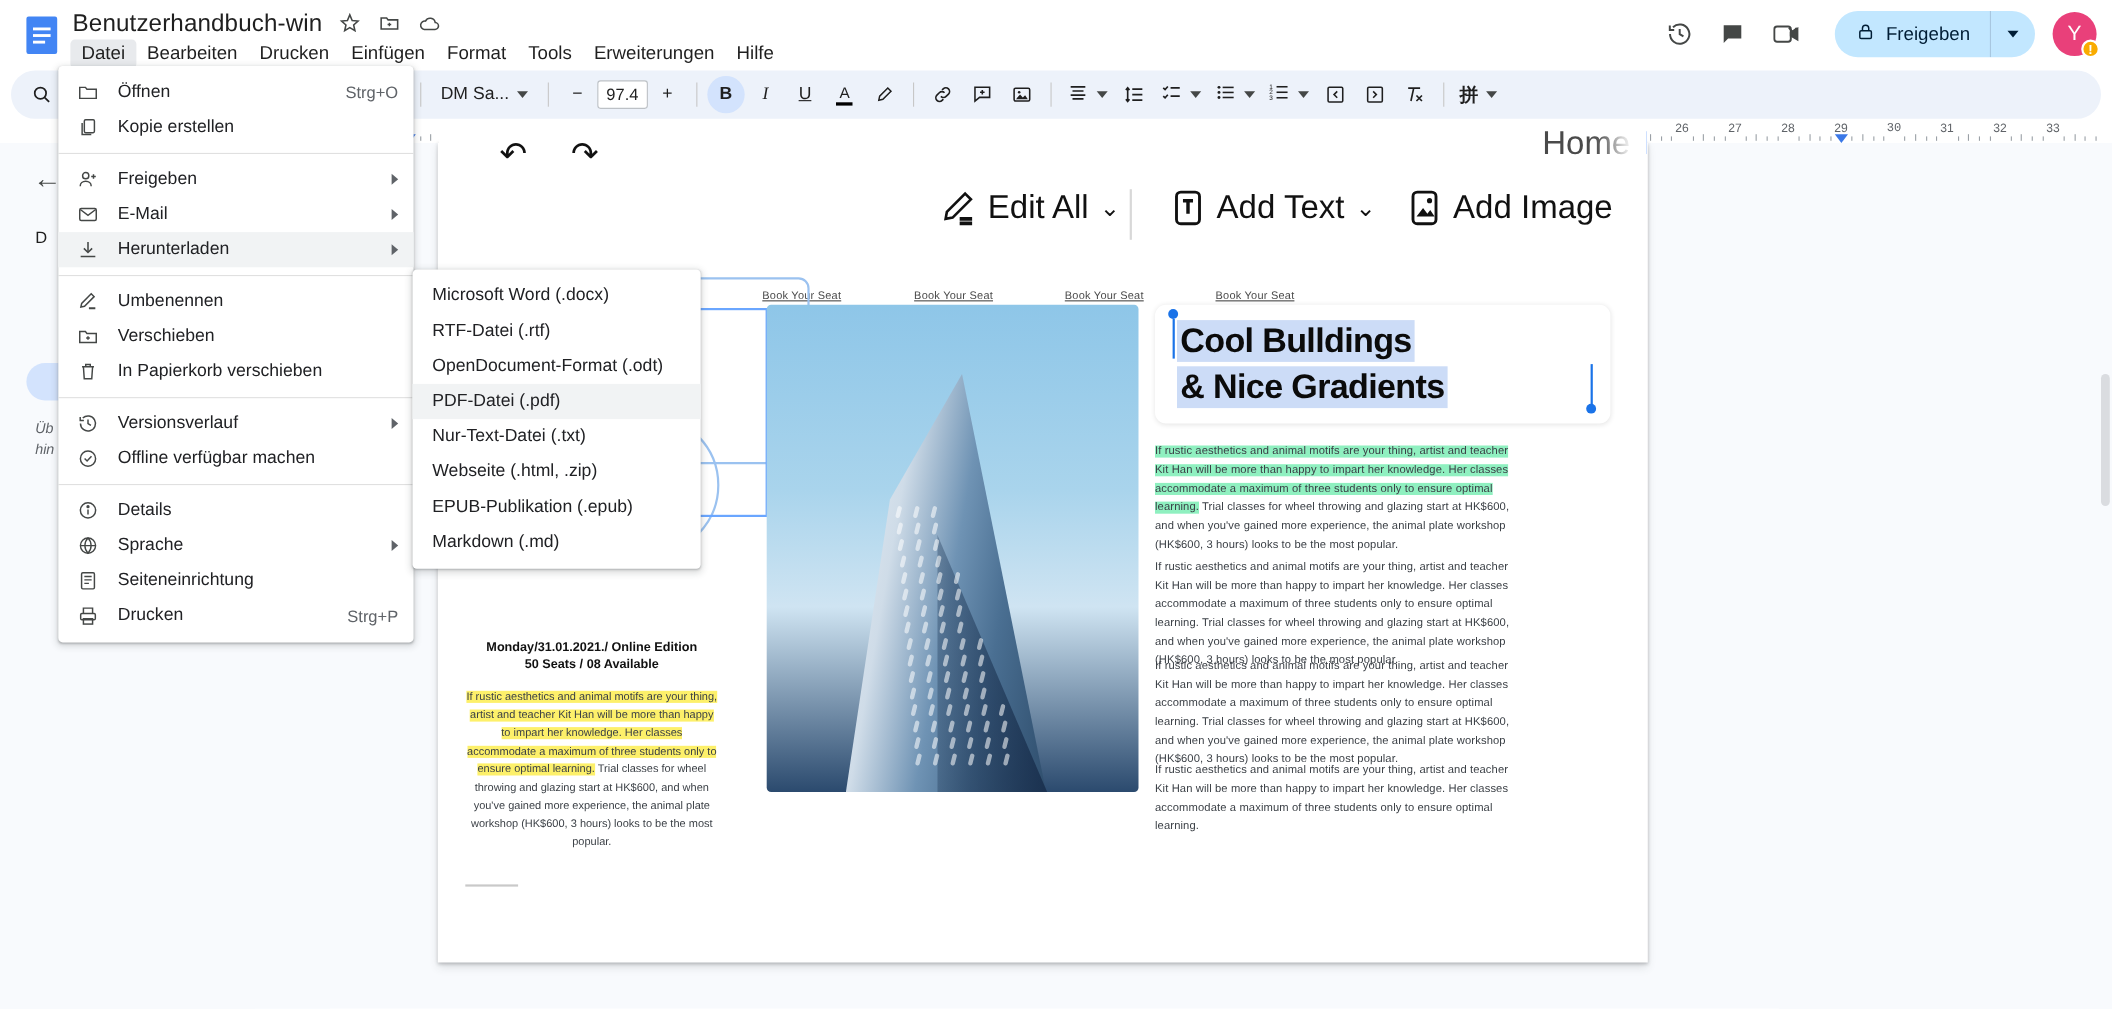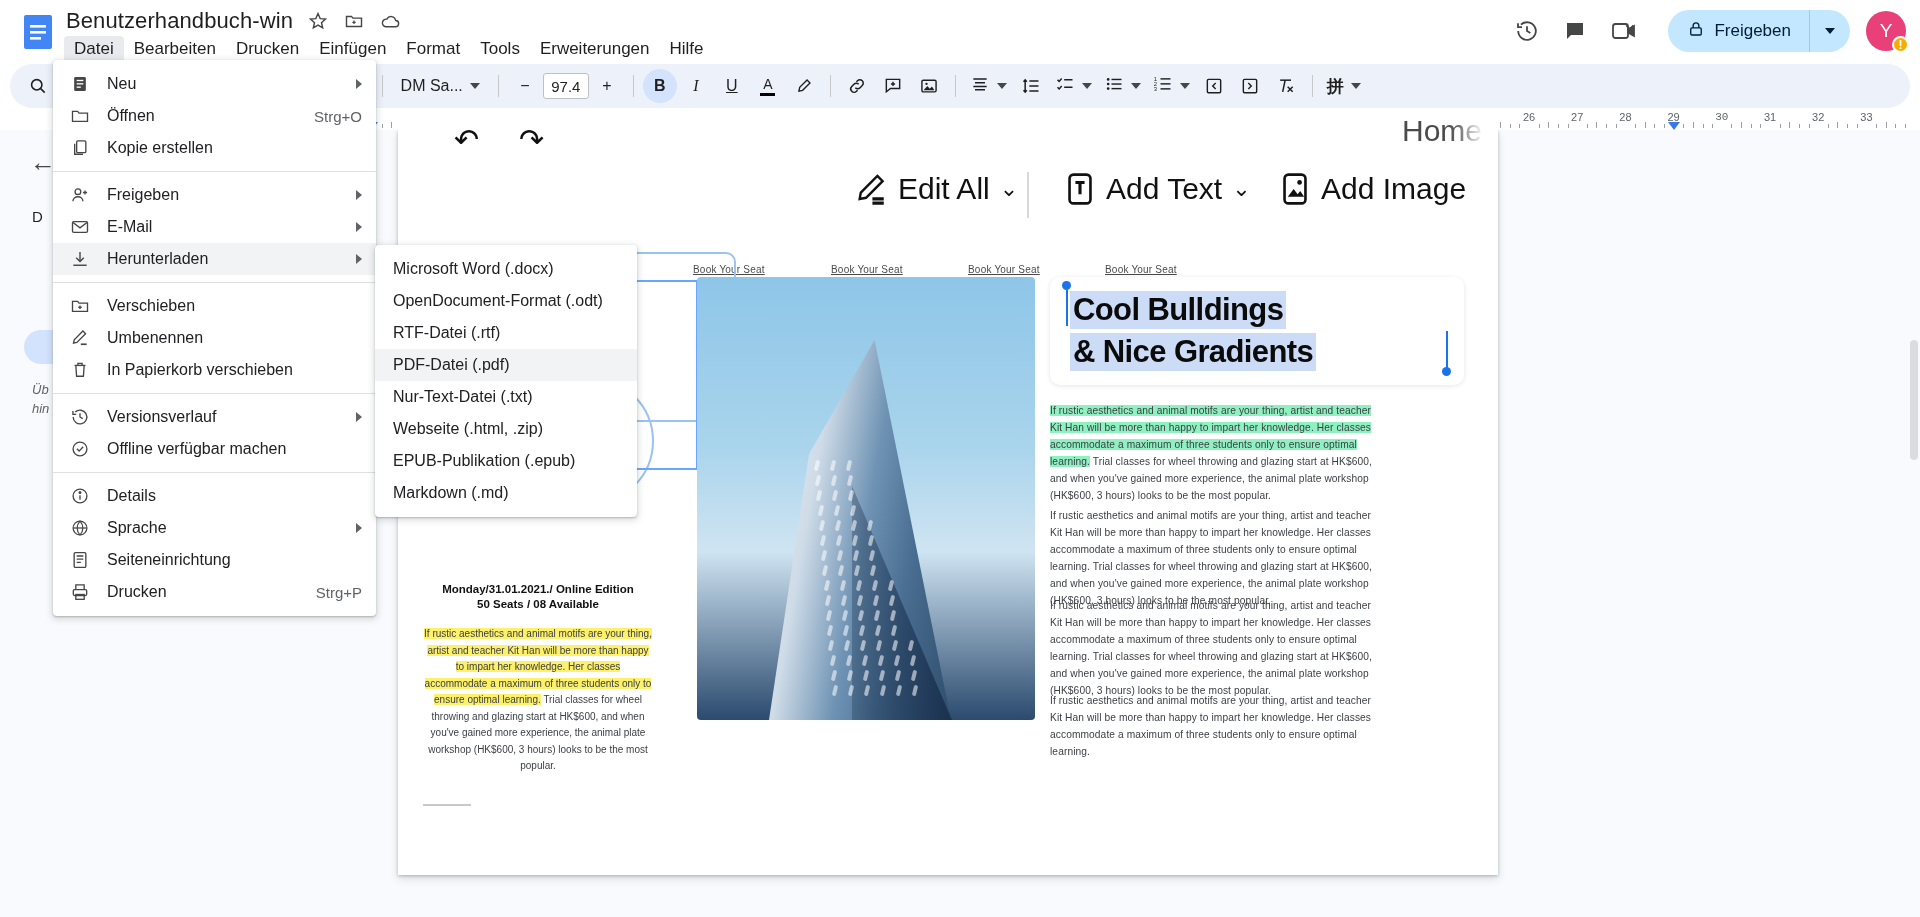--- a/index.html
+++ b/index.html
@@ -943,32 +943,20 @@
   <div id="outline-chip"></div>
   <div id="outline-hint">
     <div>Üb</div>
     <div>hin</div>
   </div>
 </div>
 
 <div id="file-menu">
     <div class="mi">
       <span class="mi-icon">
-        <svg width="20" height="20" viewBox="0 0 24 24" fill="currentColor">
-          <rect x="5" y="3.5" width="14" height="17" rx="1.6"></rect>
-          <rect x="8" y="7" width="8" height="1.6" fill="#fff"></rect>
-          <rect x="8" y="11" width="8" height="1.6" fill="#fff"></rect>
-          <rect x="8" y="15" width="5" height="1.6" fill="#fff"></rect>
-        </svg>
-      </span>
-      <span class="mi-label">Neu</span>
-      <span class="mi-arrow"></span>
-    </div>
-    <div class="mi">
-      <span class="mi-icon">
         <svg width="20" height="20" viewBox="0 0 24 24" fill="none" stroke="currentColor" stroke-width="1.6">
           <path d="M3 6.5h6.2l1.6 2H21v10H3z"></path>
         </svg>
       </span>
       <span class="mi-label">Öffnen</span>
       <span class="mi-accel">Strg+O</span>
     </div>
     <div class="mi">
       <span class="mi-icon">
         <svg width="20" height="20" viewBox="0 0 24 24" fill="none" stroke="currentColor" stroke-width="1.6">
@@ -1008,34 +996,34 @@
           <path d="M4 19.5h16"></path>
         </svg>
       </span>
       <span class="mi-label">Herunterladen</span>
       <span class="mi-arrow"></span>
     </div>
     <div class="mi-sep"></div>
     <div class="mi">
       <span class="mi-icon">
         <svg width="20" height="20" viewBox="0 0 24 24" fill="none" stroke="currentColor" stroke-width="1.6">
+          <path d="M15.5 3.6l3.2 3.2L8.2 17.3l-4 .9.9-4z"></path>
+          <path d="M13 19.5h7" stroke-width="2"></path>
+        </svg>
+      </span>
+      <span class="mi-label">Umbenennen</span>
+    </div>
+    <div class="mi">
+      <span class="mi-icon">
+        <svg width="20" height="20" viewBox="0 0 24 24" fill="none" stroke="currentColor" stroke-width="1.6">
           <path d="M3 6.5h6.2l1.6 2H21v10H3z"></path>
           <path d="M12 11.5v4M10 13.5h4"></path>
         </svg>
       </span>
       <span class="mi-label">Verschieben</span>
-    </div>
-    <div class="mi">
-      <span class="mi-icon">
-        <svg width="20" height="20" viewBox="0 0 24 24" fill="none" stroke="currentColor" stroke-width="1.6">
-          <path d="M15.5 3.6l3.2 3.2L8.2 17.3l-4 .9.9-4z"></path>
-          <path d="M13 19.5h7" stroke-width="2"></path>
-        </svg>
-      </span>
-      <span class="mi-label">Umbenennen</span>
     </div>
     <div class="mi">
       <span class="mi-icon">
         <svg width="20" height="20" viewBox="0 0 24 24" fill="none" stroke="currentColor" stroke-width="1.6">
           <path d="M5.5 6.5h13"></path>
           <path d="M7 6.5l.9 13h8.2l.9-13"></path>
           <path d="M9.5 6.5V4h5v2.5"></path>
         </svg>
       </span>
       <span class="mi-label">In Papierkorb verschieben</span>
@@ -1103,24 +1091,24 @@
       <span class="mi-label">Drucken</span>
       <span class="mi-accel">Strg+P</span>
     </div>
   </div>
 
 <div id="download-submenu">
     <div class="sub-mi">
       <span>Microsoft Word (.docx)</span>
     </div>
     <div class="sub-mi">
+      <span>RTF-Datei (.rtf)</span>
+    </div>
+    <div class="sub-mi">
       <span>OpenDocument-Format (.odt)</span>
-    </div>
-    <div class="sub-mi">
-      <span>RTF-Datei (.rtf)</span>
     </div>
     <div class="sub-mi hl">
       <span>PDF-Datei (.pdf)</span>
     </div>
     <div class="sub-mi">
       <span>Nur-Text-Datei (.txt)</span>
     </div>
     <div class="sub-mi">
       <span>Webseite (.html, .zip)</span>
     </div>

